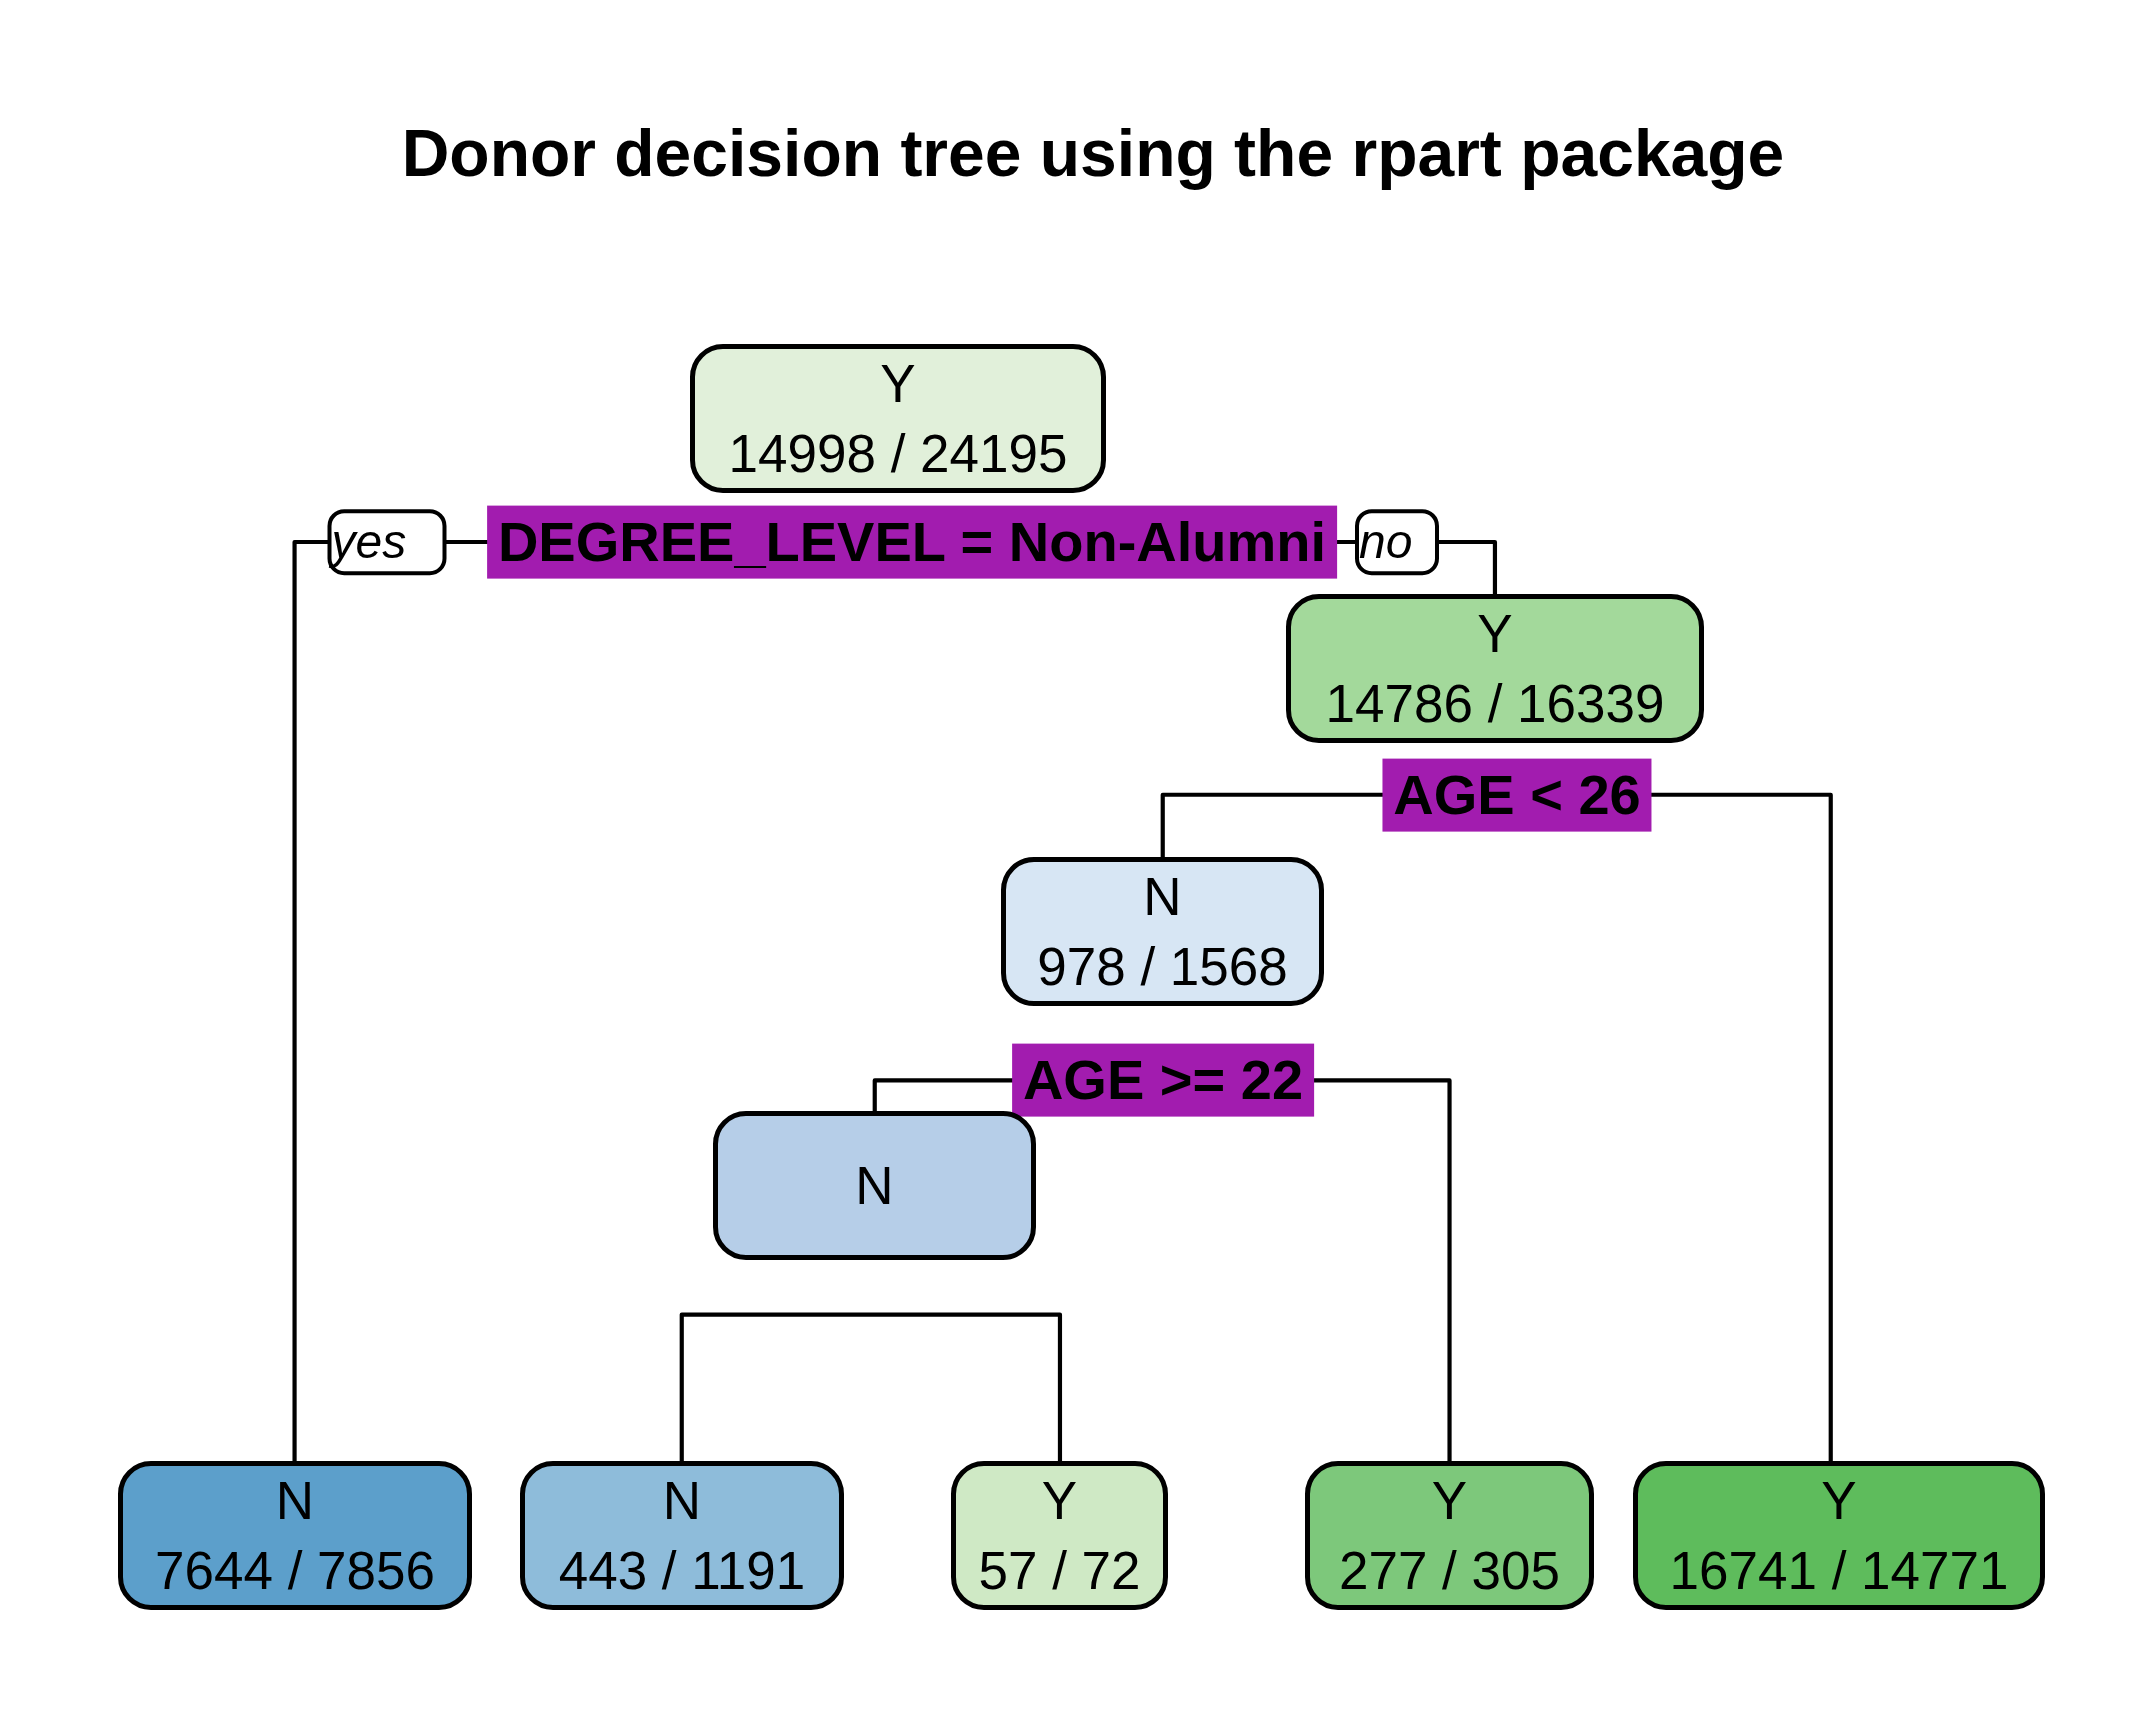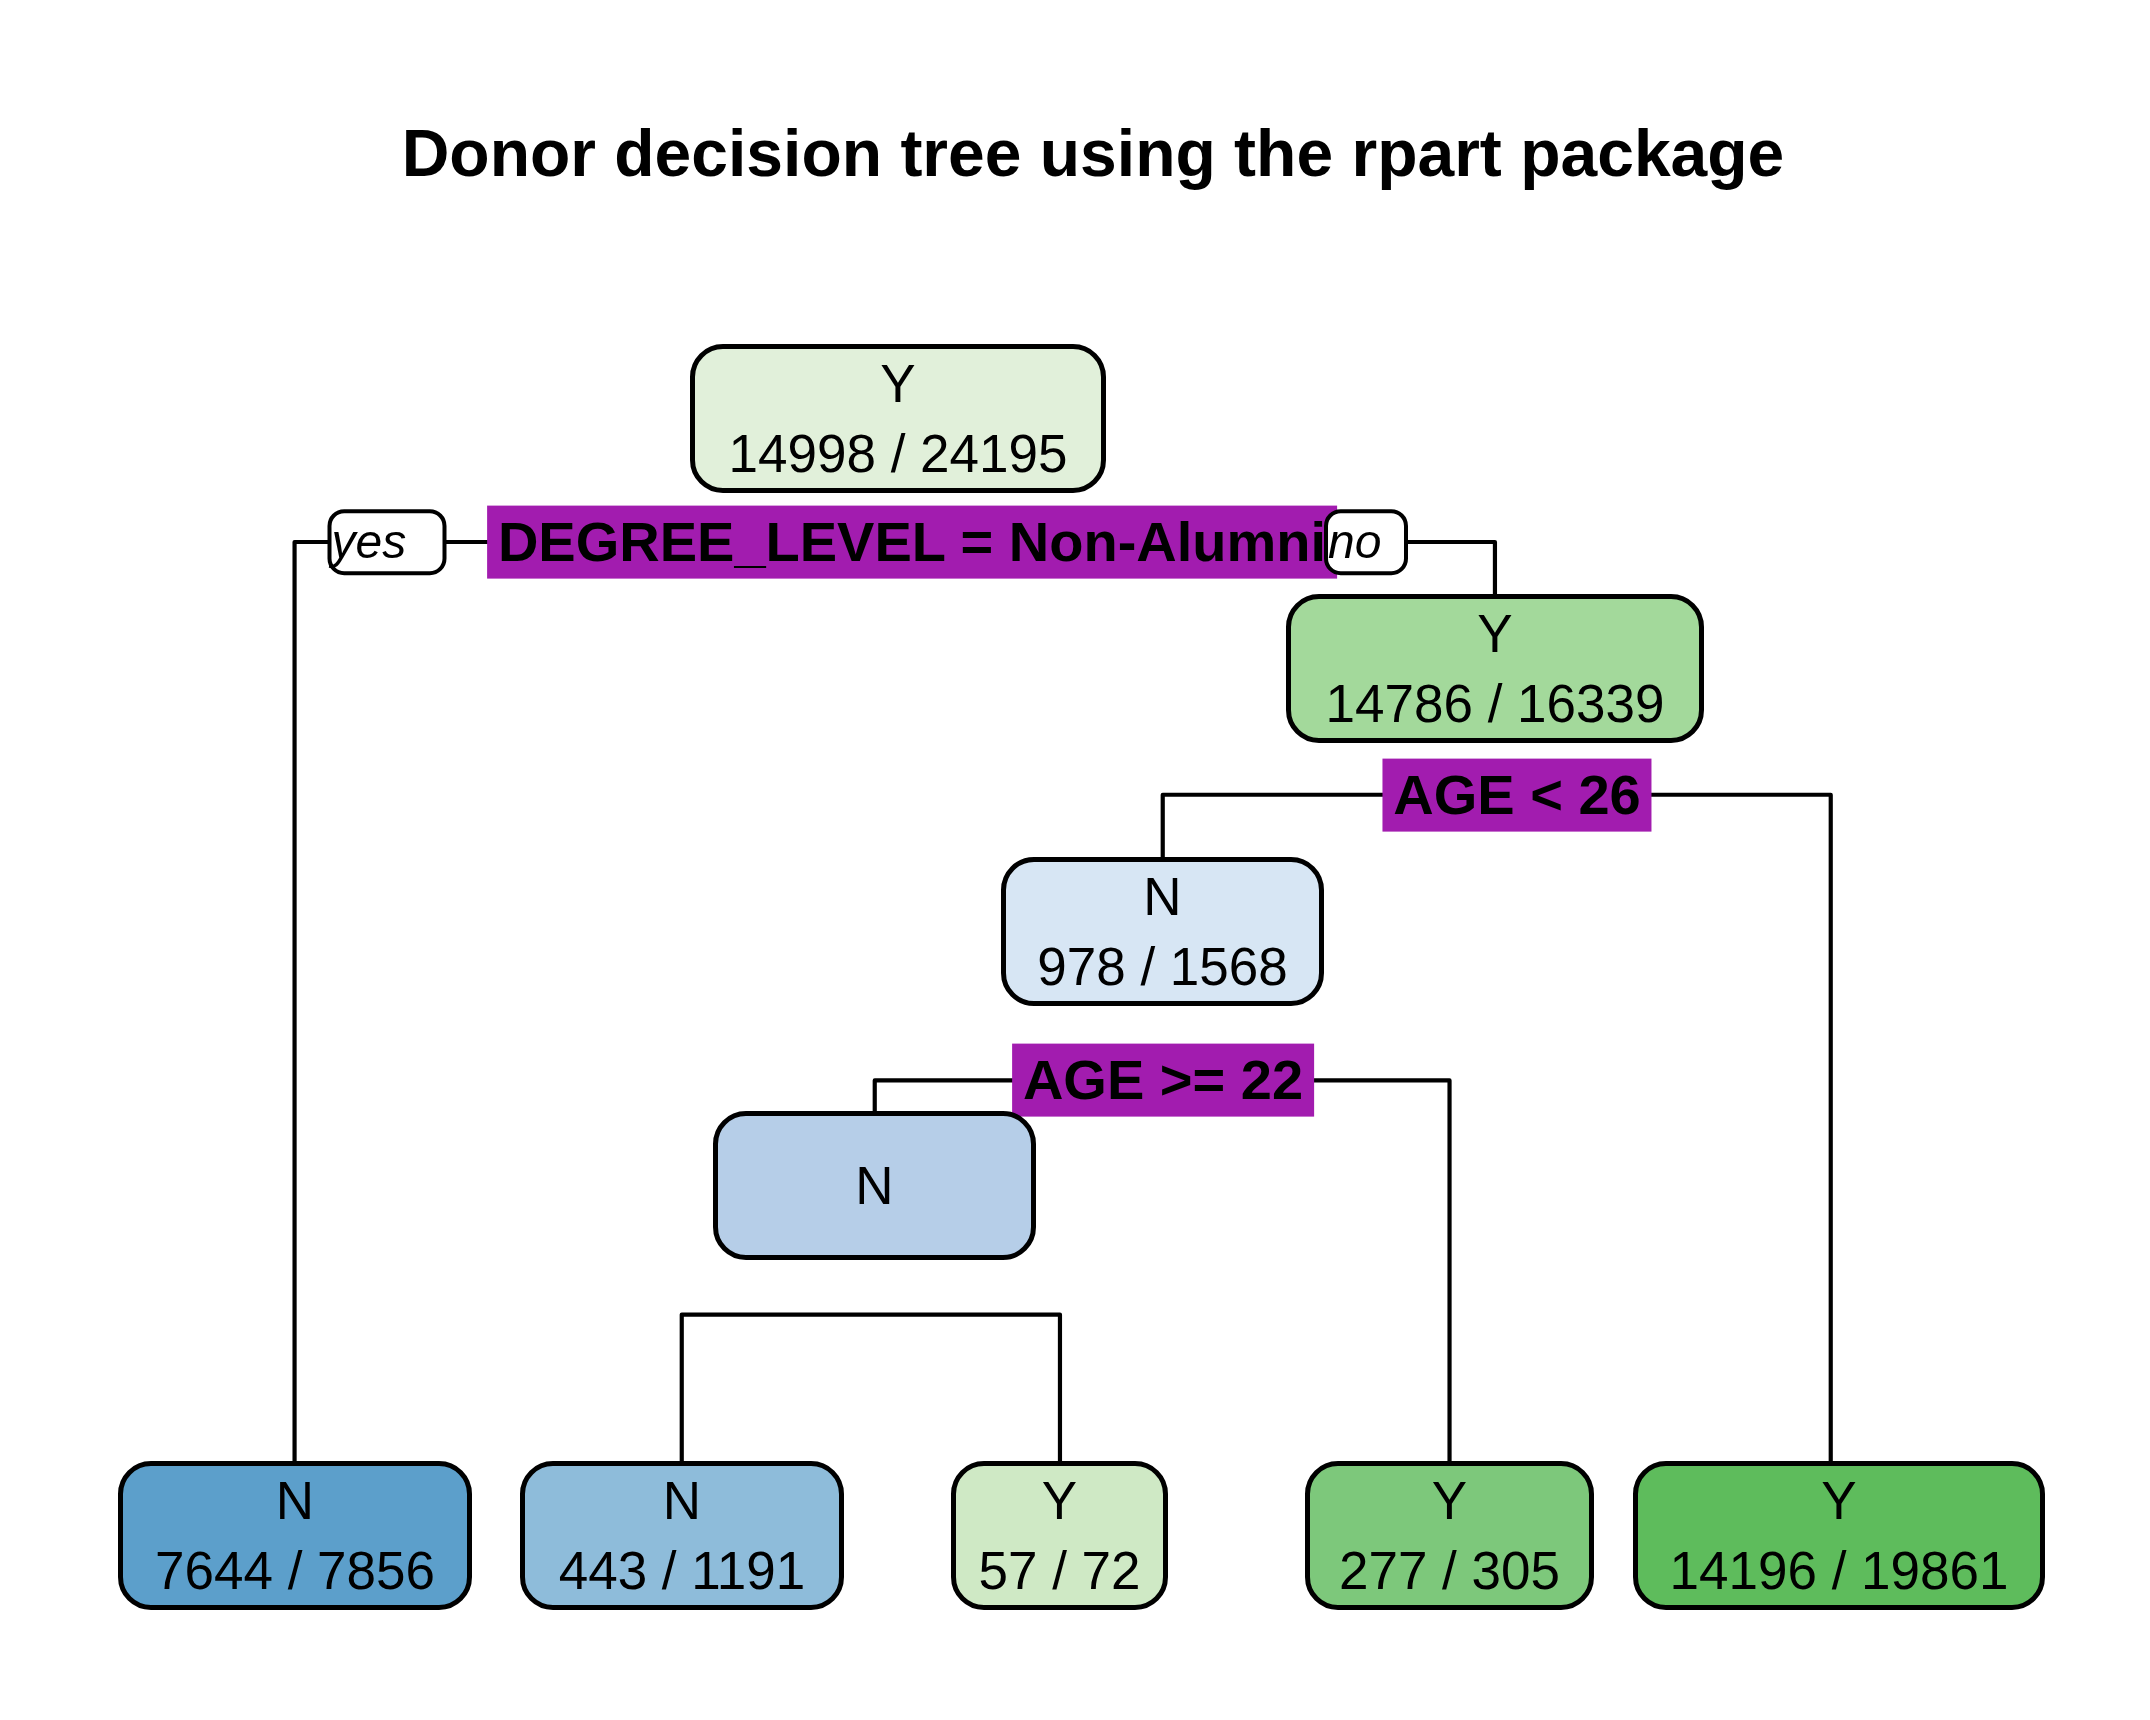--- a/index.html
+++ b/index.html
@@ -87,21 +87,21 @@
     </g>
   </svg>
 
   <div class="page-title">Donor decision tree using the rpart package</div>
 
   <div class="split-label" style="left:912px; top:542px;">DEGREE_LEVEL = Non-Alumni</div>
   <div class="split-label" style="left:1517px; top:795px;">AGE &lt; 26</div>
   <div class="split-label" style="left:1163px; top:1080px;">AGE &gt;= 22</div>
 
   <div class="edge-badge" style="left:387px; top:542px; width:111px;">yes</div>
-  <div class="edge-badge" style="left:1366px; top:542px; width:76px;">no</div>
+  <div class="edge-badge" style="left:1397px; top:542px; width:76px;">no</div>
 
   <div class="tree-node" style="left: 690px; top: 344px; width: 416px; background: rgb(225, 240, 218);">
     <div>Y</div>
     <div>14998 / 24195</div>
   </div>
 
   <div class="tree-node" style="left: 1286px; top: 594px; width: 418px; background: rgb(163, 217, 155);">
     <div>Y</div>
     <div>14786 / 16339</div>
   </div>
@@ -130,17 +130,17 @@
     <div>57 / 72</div>
   </div>
 
   <div class="tree-node" style="left: 1305px; top: 1461px; width: 289px; background: rgb(125, 200, 123);">
     <div>Y</div>
     <div>277 / 305</div>
   </div>
 
   <div class="tree-node" style="left: 1633px; top: 1461px; width: 412px; background: rgb(94, 188, 92);">
     <div>Y</div>
-    <div>14196 / 19861</div>
+    <div>16741 / 14771</div>
   </div>
 
 </div>
 
 
 </body></html>

